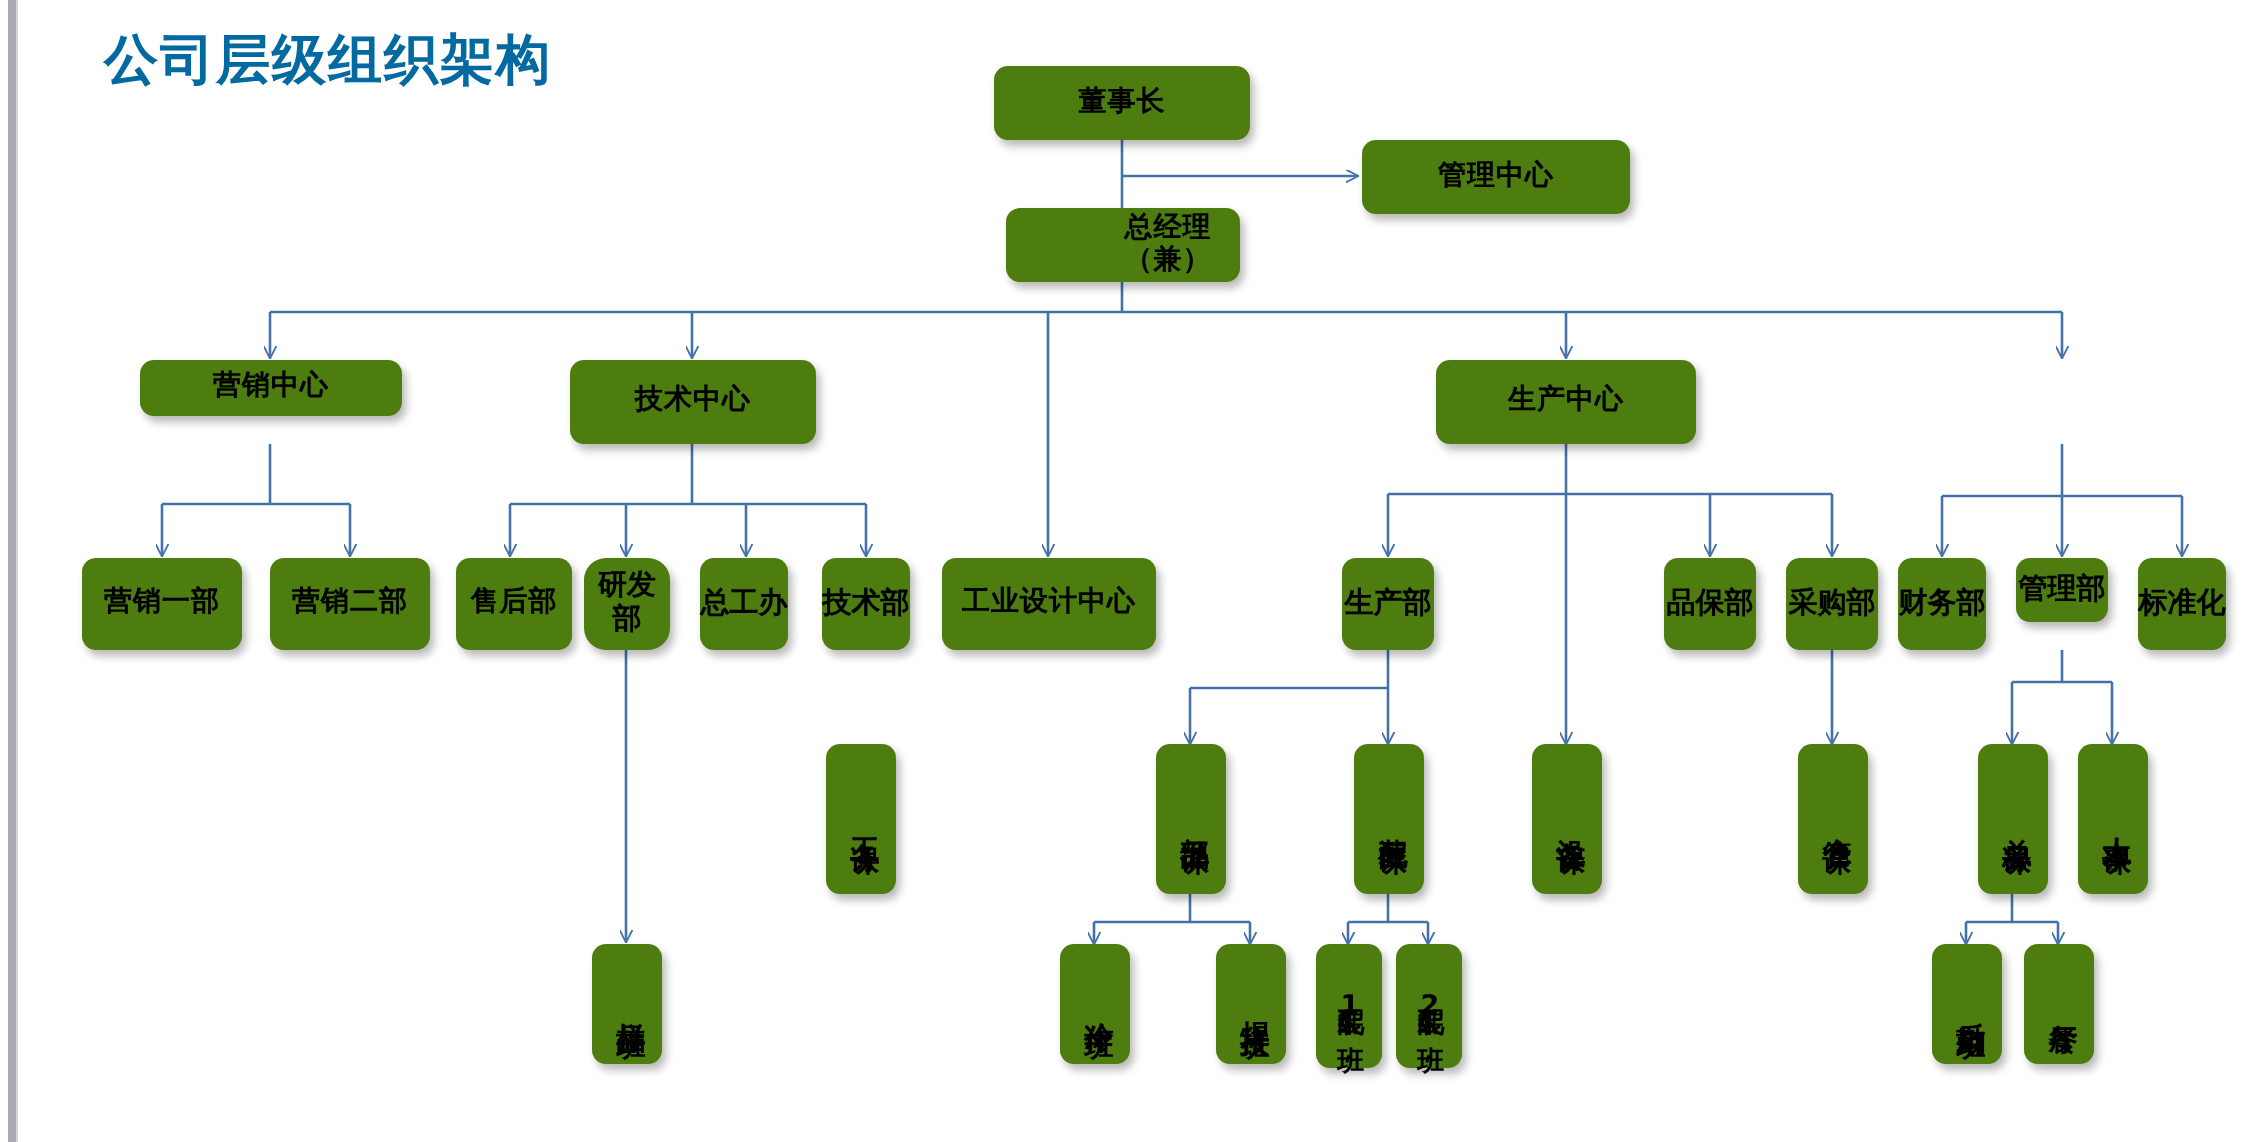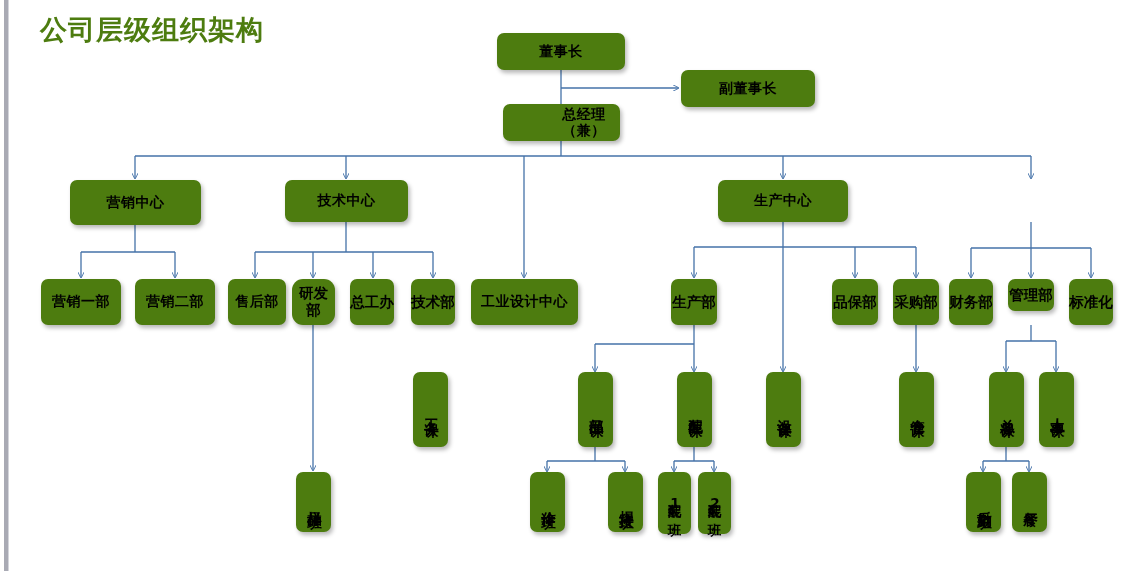--- a/index.html
+++ b/index.html
@@ -28,25 +28,25 @@
   .rail-edge {
     position: absolute;
     left: 8px;
     top: 0;
     width: 1px;
     height: 571px;
     background: #d4d5dc;
   }
   #title {
     position: absolute;
-    left: 40px;
+    left: 52px;
     top: 12px;
     font-size: 27px;
     font-weight: bold;
-    color: #4d7c0f;
+    color: #0369a1;
     letter-spacing: 1px;
     white-space: nowrap;
   }
   svg.wires {
     position: absolute;
     left: 0;
     top: 0;
     width: 1122px;
     height: 571px;
     pointer-events: none;
@@ -171,25 +171,25 @@
       <path d="M 1006 447 L 1006 461"></path>
       <path d="M 983 461 L 1029 461"></path>
       <path d="M 983 461 L 983 471" marker-end="url(#arrow)"></path>
       <path d="M 1029 461 L 1029 471" marker-end="url(#arrow)"></path>
 
     </g>
   </svg>
 
   <div class="node h" style="left:497px; top:33px; width:128px; height:37px;">董事长</div>
 
-  <div class="node h" style="left:681px; top:70px; width:134px; height:37px;">副董事长</div>
+  <div class="node h" style="left:681px; top:70px; width:134px; height:37px;">管理中心</div>
 
   <div class="node h" style="left:503px; top:104px; width:117px; height:37px;padding-left:45px;">总经理（兼）</div>
 
-  <div class="node h" style="left:70px; top:180px; width:131px; height:45px;">营销中心</div>
+  <div class="node h" style="left:70px; top:180px; width:131px; height:28px;">营销中心</div>
 
   <div class="node h" style="left:285px; top:180px; width:123px; height:42px;">技术中心</div>
 
   <div class="node h" style="left:718px; top:180px; width:130px; height:42px;">生产中心</div>
 
 
   <div class="node h" style="left:41px; top:279px; width:80px; height:46px;">营销一部</div>
 
   <div class="node h" style="left:135px; top:279px; width:80px; height:46px;">营销二部</div>
 

